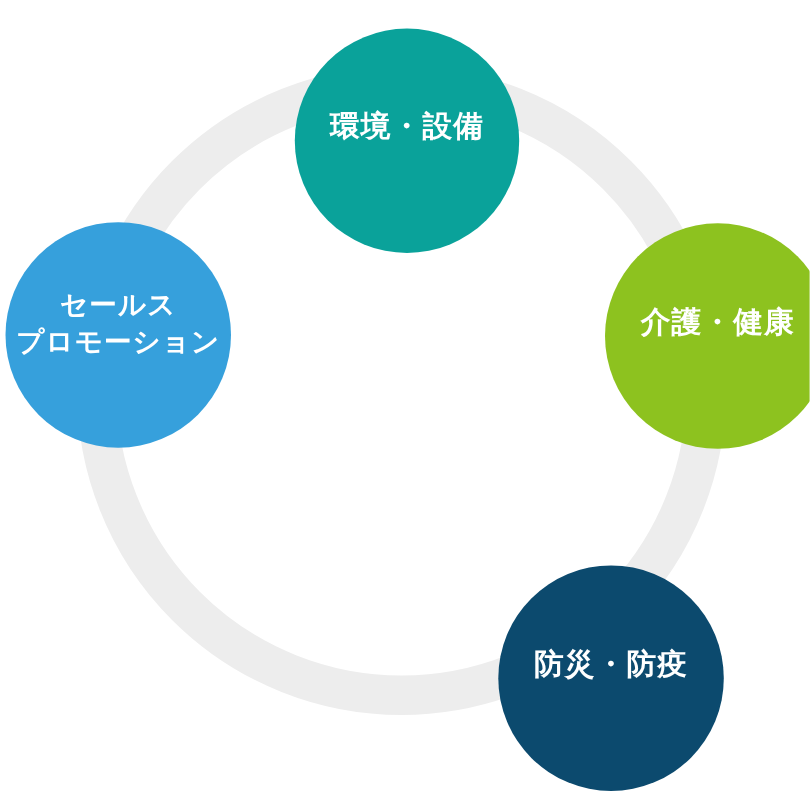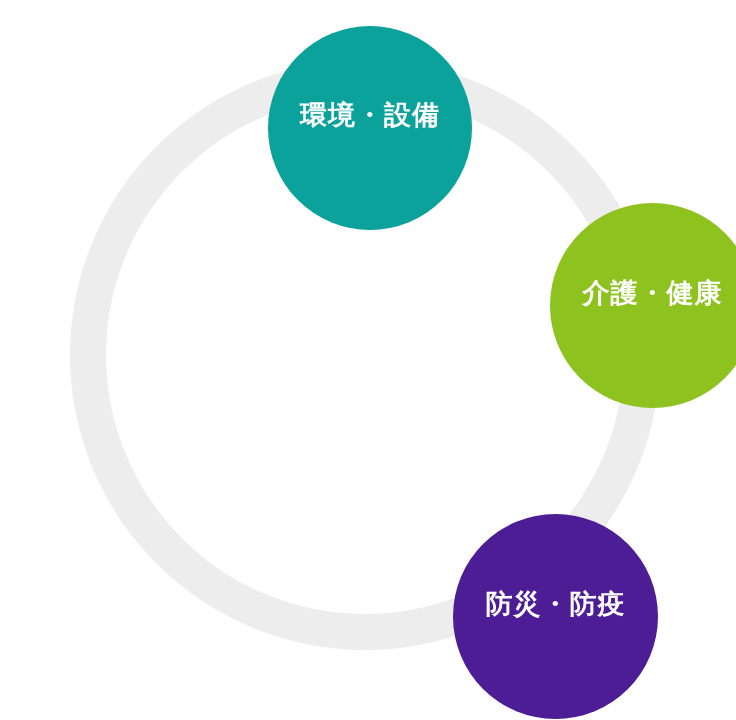--- a/index.html
+++ b/index.html
@@ -88,20 +88,26 @@
   <div class="ring" style="border-color: rgb(237, 237, 237);"></div>
 
   <div class="node node-top" style="background-color: rgb(10, 162, 154);">
     <span class="node-label">環境・設備</span>
   </div>
 
   <div class="node node-right" style="background-color: rgb(141, 194, 31);">
     <span class="node-label">介護・健康</span>
   </div>
 
-  <div class="node node-bottom-right" style="background-color: #4c1d95;">
+  <div class="node node-bottom-right" style="background-color: #0c4a6e;">
     <span class="node-label">防災・防疫</span>
   </div>
 
 
+  <div class="node node-left" style="background-color: rgb(54, 160, 220);">
+    <span class="node-label">
+      <span class="line">セールス</span>
+      <span class="line">プロモーション</span>
+    </span>
+  </div>
 
 
 </div>
 
 </body></html>

